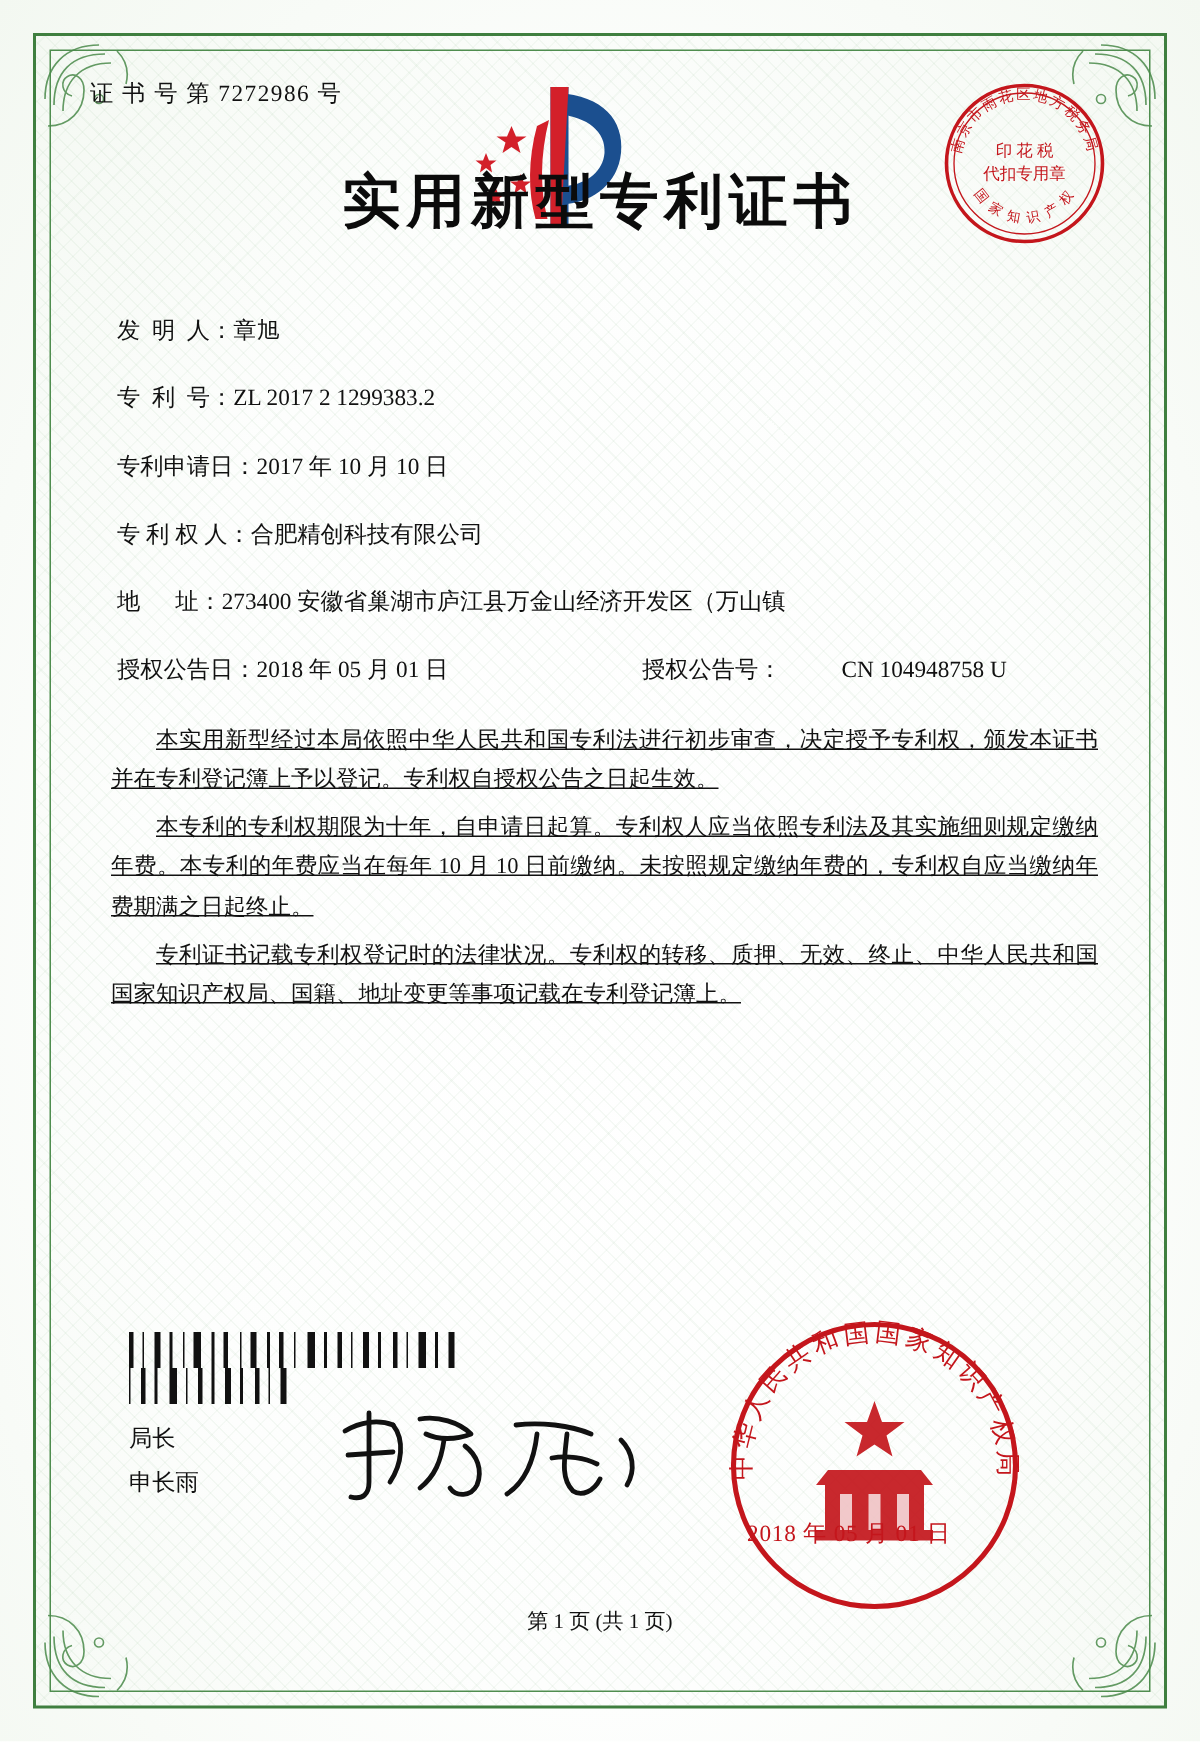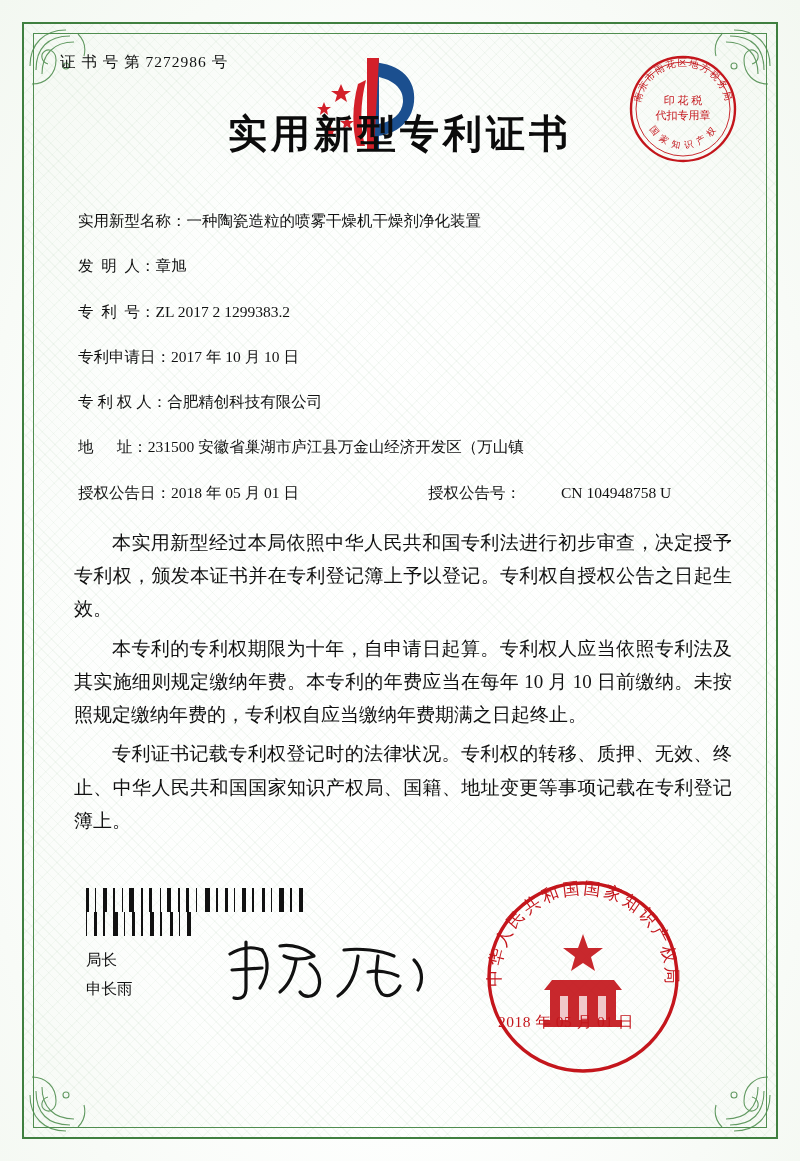--- a/index.html
+++ b/index.html
@@ -133,25 +133,26 @@
   .split .col-a { width: 350px; display: flex; }
   .split .col-b { display: flex; gap: 40px; }
 
   
   .paragraphs {
     margin-top: 18px;
     padding: 0 8px 0 14px;
   }
   .paragraphs p {
     margin: 0 0 6px 0;
-    font-size: 19px;
+    font-size: 15px;
     line-height: 1.75;
     text-indent: 2em;
     text-align: justify;
     color: #111;
+    text-decoration: underline;
   }
 
   
   .barcode {
     position: absolute;
     left: 86px;
     top: 888px;
     width: 222px;
     height: 24px;
   }
@@ -287,24 +288,20 @@
   </svg>
 
   <div class="content">
 
     <div class="cert-no">证 书 号 第 7272986 号</div>
 
     <div class="title">实用新型专利证书</div>
 
     <div class="fields">
 
-      <div class="row">
-        <span class="lbl">实用新型名称：</span>
-        <span class="val">一种陶瓷造粒的喷雾干燥机干燥剂净化装置</span>
-      </div>
 
       <div class="row">
         <span class="lbl">发  明  人：</span>
         <span class="val">章旭</span>
       </div>
 
       <div class="row">
         <span class="lbl">专  利  号：</span>
         <span class="val">ZL 2017 2 1299383.2</span>
       </div>
@@ -315,21 +312,21 @@
       </div>
 
       <div class="row">
         <span class="lbl">专 利 权 人：</span>
         <span class="val">合肥精创科技有限公司</span>
       </div>
 
       <div class="row">
         <span class="lbl">地      址：</span>
         <span class="val">
-          <span>231500  安徽省巢湖市庐江县万金山经济开发区（万山镇</span>
+          <span>273400  安徽省巢湖市庐江县万金山经济开发区（万山镇</span>
         </span>
       </div>
 
       <div class="row split">
         <span class="col-a">
           <span class="lbl">授权公告日：</span>
           <span class="val">2018 年 05 月 01 日</span>
         </span>
         <span class="col-b">
           <span class="lbl">授权公告号：</span>
@@ -422,14 +419,15 @@
       <rect x="66" y="148" width="78" height="7"></rect>
       <path d="M66 118 L144 118 L136 108 L74 108 Z"></path>
       <rect x="82" y="124" width="8" height="24" fill="#ffffff" opacity="0.75"></rect>
       <rect x="101" y="124" width="8" height="24" fill="#ffffff" opacity="0.75"></rect>
       <rect x="120" y="124" width="8" height="24" fill="#ffffff" opacity="0.75"></rect>
     </g>
   </svg>
 
   <div class="seal-date">2018 年 05 月 01 日</div>
 
+  <div class="footer">第 1 页 (共 1 页)</div>
 
 </div>
 
 </body></html>

